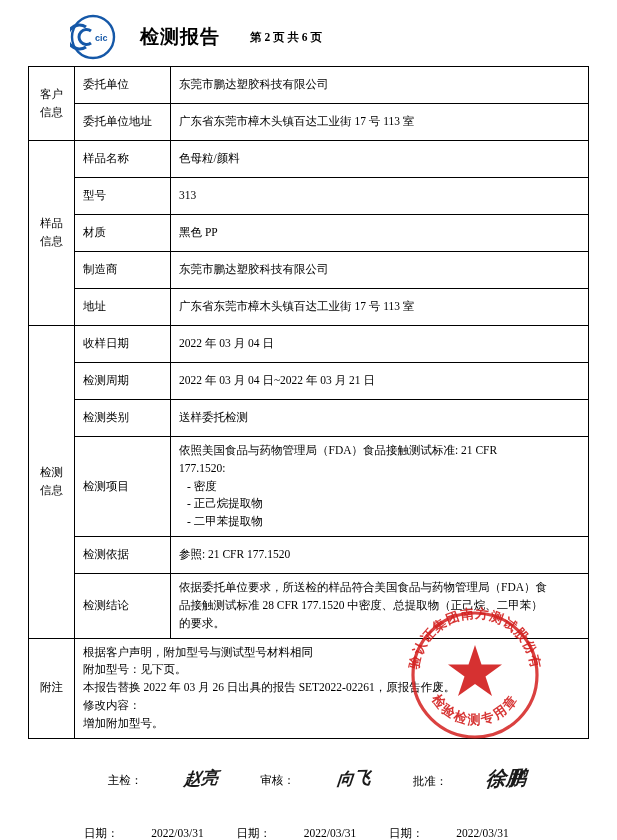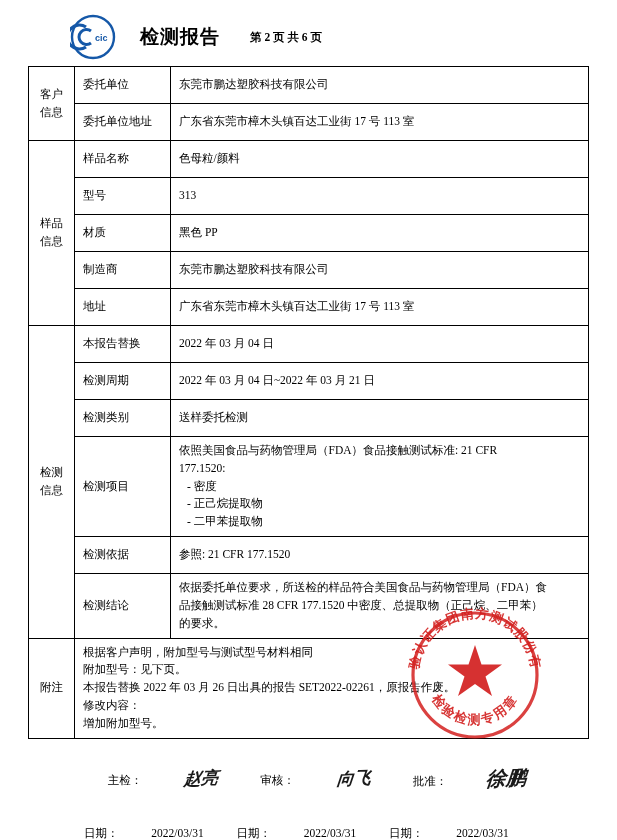--- a/index.html
+++ b/index.html
@@ -214,21 +214,21 @@
       <tr>
         <td class="label tall">地址</td>
         <td class="value tall">广东省东莞市樟木头镇百达工业街 17 号 113 室</td>
       </tr>
 
       <tr>
         <td class="sect" rowspan="6">
           <span class="s-line">检测</span>
           <span class="s-line">信息</span>
         </td>
-        <td class="label tall">本报告替换</td>
+        <td class="label tall">收样日期</td>
         <td class="value tall">2022 年 03 月 04 日</td>
       </tr>
       <tr>
         <td class="label tall">检测周期</td>
         <td class="value tall">2022 年 03 月 04 日~2022 年 03 月 21 日</td>
       </tr>
       <tr>
         <td class="label tall">检测类别</td>
         <td class="value tall">送样委托检测</td>
       </tr>

